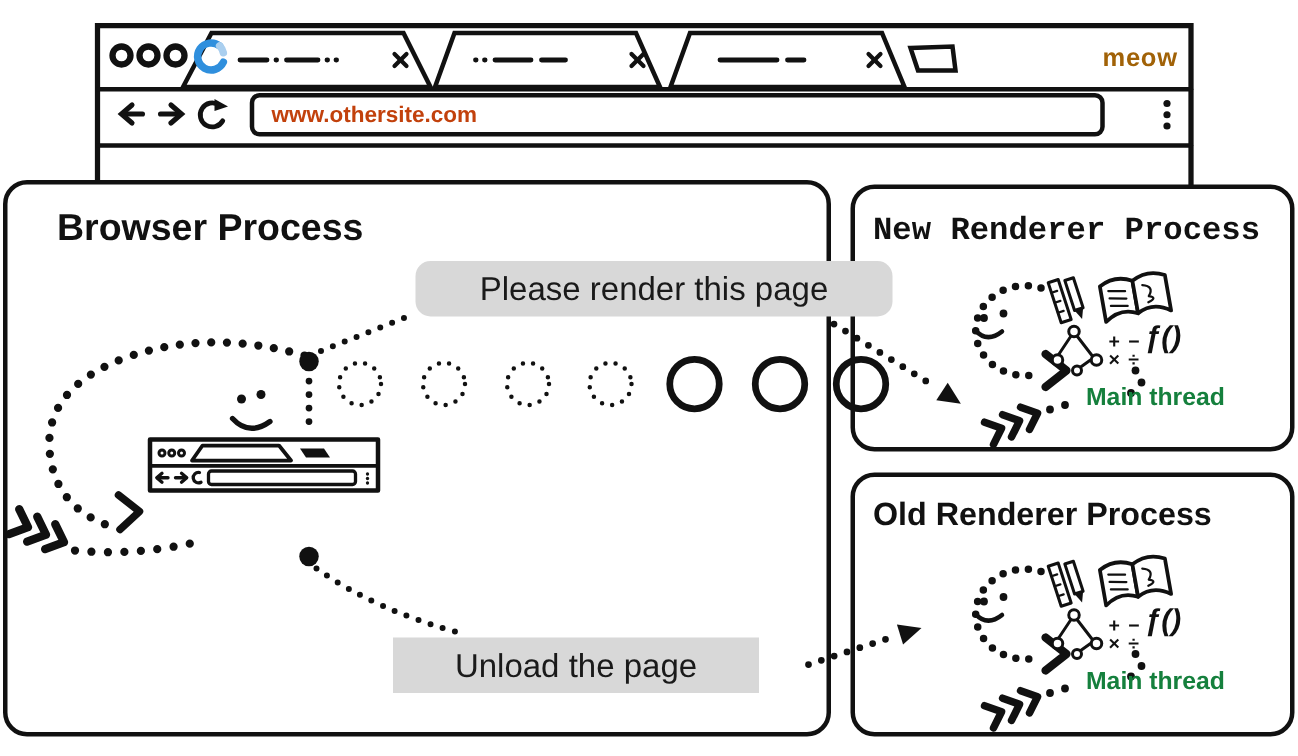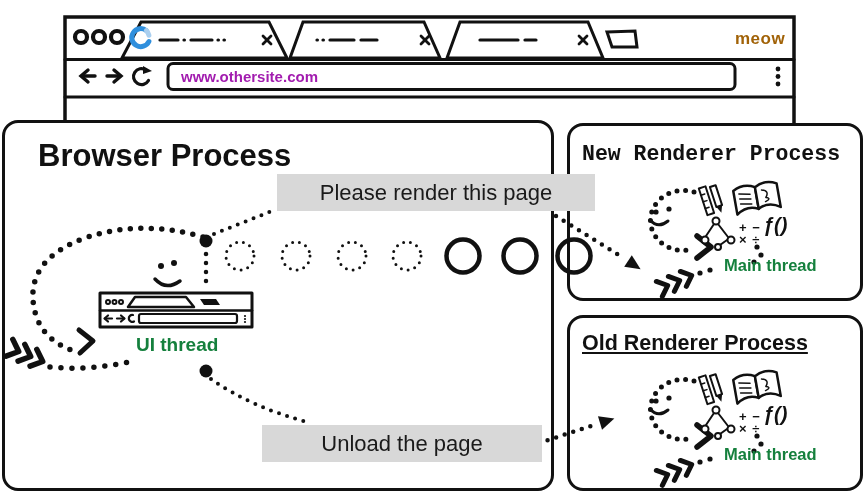--- a/index.html
+++ b/index.html
@@ -14,21 +14,21 @@
     border-radius:16px;box-sizing:border-box;z-index:2;
   }
   .title{position:absolute;font-weight:700;color:#111;z-index:5;white-space:nowrap;}
   .msg-label{
     position:absolute;background:#d8d8d8;color:#1a1a1a;z-index:6;
     font-size:22px;font-weight:400;text-align:center;white-space:nowrap;
   }
   .thread-label{position:absolute;font-weight:600;color:#15803d;z-index:5;white-space:nowrap;}
   .overlay{position:absolute;left:0;top:0;z-index:3;}
   .winlayer{position:absolute;left:0;top:0;z-index:1;}
-  .urltext{position:absolute;font-size:15px;font-weight:600;color:#a21caf;z-index:5;white-space:nowrap;}
+  .urltext{position:absolute;font-size:15px;font-weight:600;color:#c2410c;z-index:5;white-space:nowrap;}
   .logotext{position:absolute;font-size:17px;font-weight:600;letter-spacing:.5px;color:#a16207;z-index:5;}
   .fn-symbol{position:absolute;font-size:20px;font-weight:700;font-style:italic;color:#111;z-index:5;}
   .math-symbols{position:absolute;font-size:13px;font-weight:700;line-height:12px;color:#111;z-index:5;letter-spacing:1px;}
 </style>
 </head>
 <body>
 
 <div id="stage">
 
   <svg class="winlayer" width="865" height="130" viewBox="0 0 865 130">
@@ -111,23 +111,23 @@
       </g>
     </g>
   </svg>
   <div class="urltext" style="left:181px;top:68px;">www.othersite.com</div>
   <div class="logotext" style="left:735px;top:29px;">meow</div>
 
   <div class="box" style="left:2px;top:120px;width:552px;height:371px;"></div>
   <div class="box" style="left:567px;top:123px;width:296px;height:178px;"></div>
   <div class="box" style="left:567px;top:315px;width:296px;height:176px;"></div>
 
-  <div class="title" style="left:38px;top:138px;font-size:31px;">Browser Process</div>
+  <div class="title" style="left:38px;top:138px;font-size:25px;">Browser Process</div>
   <div class="title" style="left:582px;top:142px;font-size:21.5px;font-family:Liberation Mono, monospace;">New Renderer Process</div>
-  <div class="title" style="left:582px;top:331px;font-size:21.5px;text-decoration:underline;">Old Renderer Process</div>
+  <div class="title" style="left:582px;top:331px;font-size:21.5px;">Old Renderer Process</div>
 
   <svg class="overlay" width="865" height="504" viewBox="0 0 865 504">
     <g stroke="#111" fill="none" stroke-linecap="round" stroke-linejoin="round">
 
       <g>
         <path d="M203 237 Q140 219 85 238 Q30 258 33 300 Q36 338 74 351" stroke-width="5.5" stroke-dasharray="0 10.5"></path>
         <path d="M79 330 L93 341 L80 353" stroke-width="5"></path>
         <path d="M50 367 Q90 371 133 361" stroke-width="5.5" stroke-dasharray="0 11"></path>
         <path d="M-6 -9 L4 0 L-6 9" transform="translate(15,350) rotate(22)" stroke-width="5.5"></path>
         <path d="M-6 -9 L4 0 L-6 9" transform="translate(27,355) rotate(22)" stroke-width="5.5"></path>
@@ -276,24 +276,23 @@
           <line x1="727" y1="240" x2="720" y2="245"></line>
           <circle cx="716" cy="221" r="3.5" fill="#fff"></circle>
           <circle cx="705" cy="240" r="3.5" fill="#fff"></circle>
           <circle cx="731" cy="240" r="3.5" fill="#fff"></circle>
           <circle cx="718" cy="247" r="3" fill="#fff"></circle>
         </g>
       </g>
     </g>
   </svg>
 
-  <div class="msg-label" style="left:277px;top:174px;width:318px;height:37px;line-height:37px;">Please render this page</div>
-  <div class="msg-label" style="left:262px;top:425px;width:280px;height:37px;line-height:37px;">Unload the page</div>
-
-  <div class="thread-label" style="left:136px;top:334px;font-size:19px;">UI thread</div>
+  <div class="msg-label" style="left:277px;top:174px;width:318px;height:37px;line-height:37px;border-radius:10px;">Please render this page</div>
+  <div class="msg-label" style="left:262px;top:425px;width:244px;height:37px;line-height:37px;">Unload the page</div>
+
   <div class="thread-label" style="left:724px;top:256px;font-size:16.5px;">Main thread</div>
   <div class="thread-label" style="left:724px;top:445px;font-size:16.5px;">Main thread</div>
 
   <div class="fn-symbol" style="left:763px;top:214px;">ƒ()</div>
   <div class="fn-symbol" style="left:763px;top:403px;">ƒ()</div>
   <div class="math-symbols" style="left:739px;top:222px;">
     <div>+ −</div>
     <div>× ÷</div>
   </div>
   <div class="math-symbols" style="left:739px;top:411px;">

